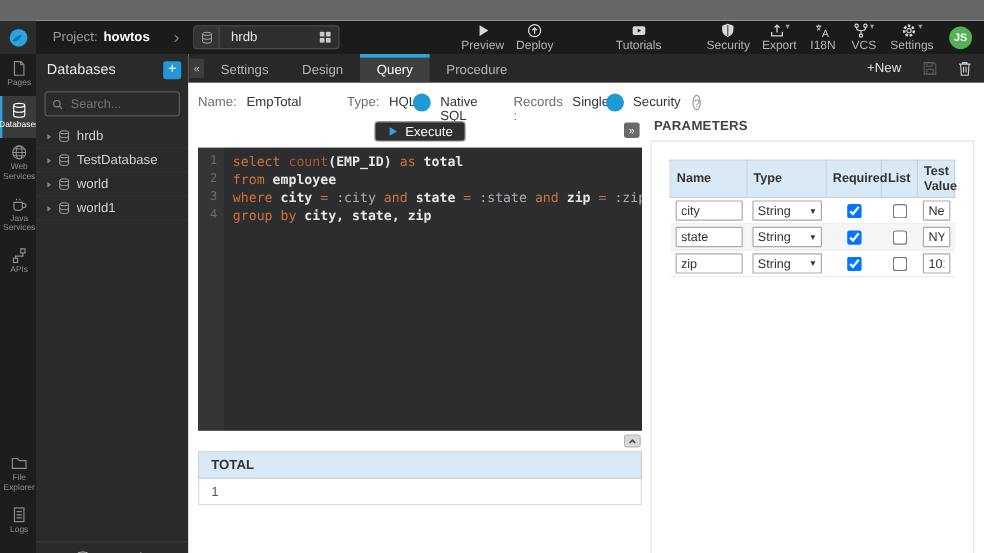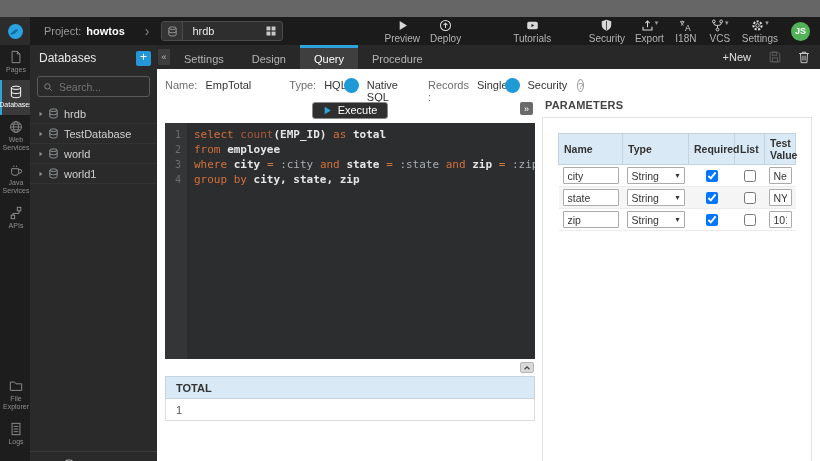--- a/index.html
+++ b/index.html
@@ -87,21 +87,21 @@
   .config-row{height:20px;display:flex;align-items:flex-start;color:#333;}
   .cfg-label{color:#6d6d6d;}
   .cfg-val{margin-left:8px;color:#333;}
   .grp-type{margin-left:38px;}
   .grp-records{margin-left:30px;}
   .sw-off{margin-left:8px;}
   .switch{width:27px;height:13px;border-radius:7px;background:#b3bcc2;position:relative;margin:0 9px 0 11px;cursor:pointer;}
   .switch .knob{position:absolute;right:-1px;top:-1px;width:15px;height:15px;border-radius:50%;background:#1e9ad6;}
   .help-ico{width:13px;height:13px;border:1px solid #9a9a9a;border-radius:50%;color:#8a8a8a;font-size:9px;
             display:flex;align-items:center;justify-content:center;margin-left:10px;}
-  .exec-row{height:18px;display:flex;align-items:center;position:relative;margin:2px 0 4px;}
+  .exec-row{height:18px;display:flex;align-items:flex-start;position:relative;margin:2px 0 4px;}
   .exec-btn{margin:0 auto;height:17px;background:#2f2f2f;border:1px solid #8a8a8a;border-radius:3px;color:#fff;
             display:flex;align-items:center;padding:0 10px;cursor:pointer;}
   .exec-btn svg{width:9px;height:9px;margin-right:6px;color:#2ea3dc;}
   .params-collapse{position:absolute;right:2px;top:1px;width:13px;height:13px;background:#6a6a6a;border-radius:2px;
             color:#fff;font-size:9px;display:flex;align-items:center;justify-content:center;cursor:pointer;}
 
   .editor{height:236px;background:linear-gradient(90deg,#333537 0,#333537 22px,#2b2d2e 22px);
           font-family:"DejaVu Sans Mono",monospace;font-size:11px;line-height:15px;padding-top:4px;overflow:hidden;cursor:text;}
   .code-line{display:flex;white-space:pre;}
   .code-line .ln{width:22px;flex:0 0 auto;text-align:right;padding-right:6px;color:#6d6d6d;font-size:10px;}

